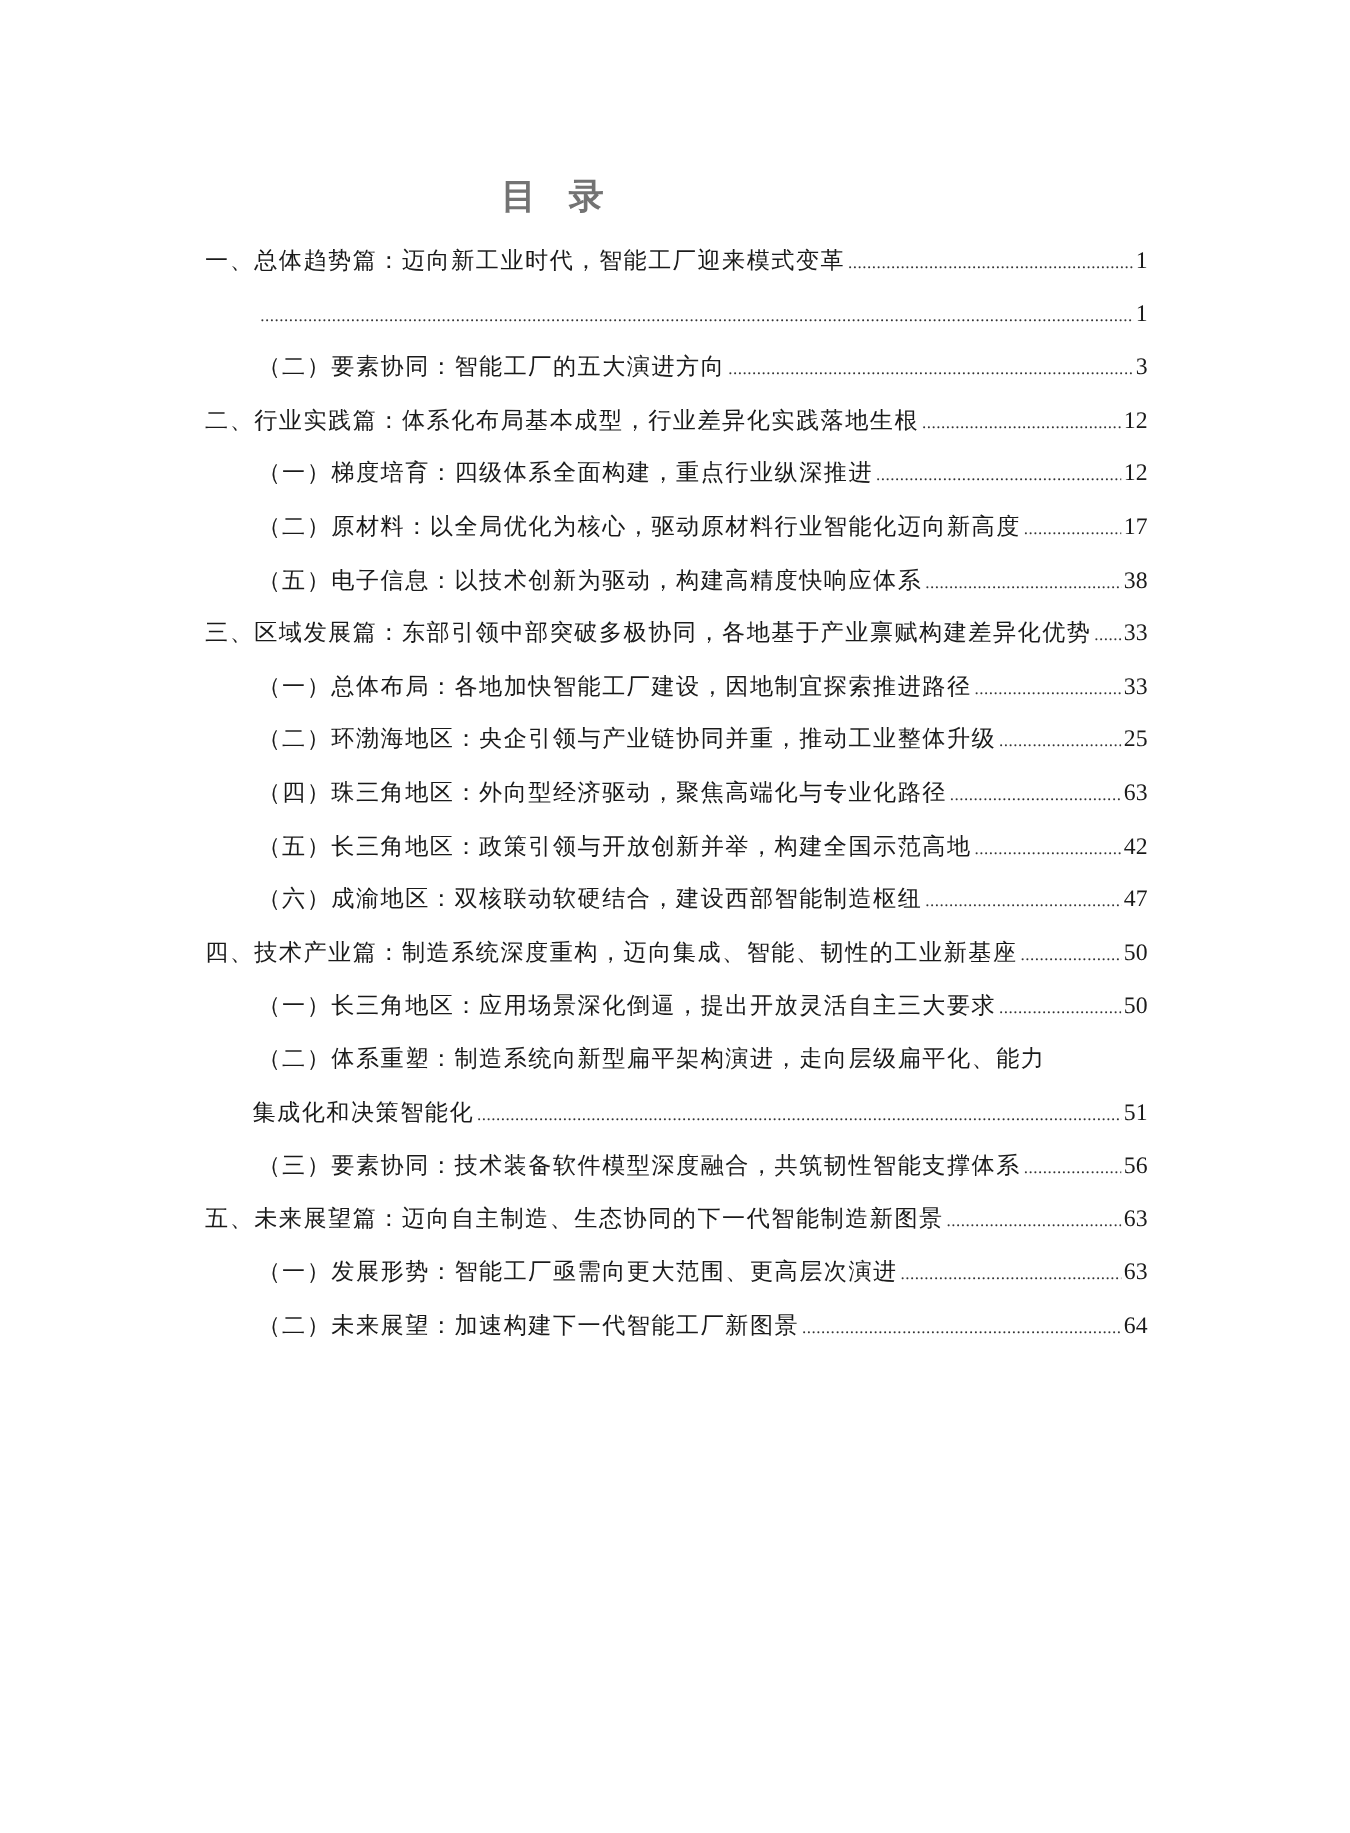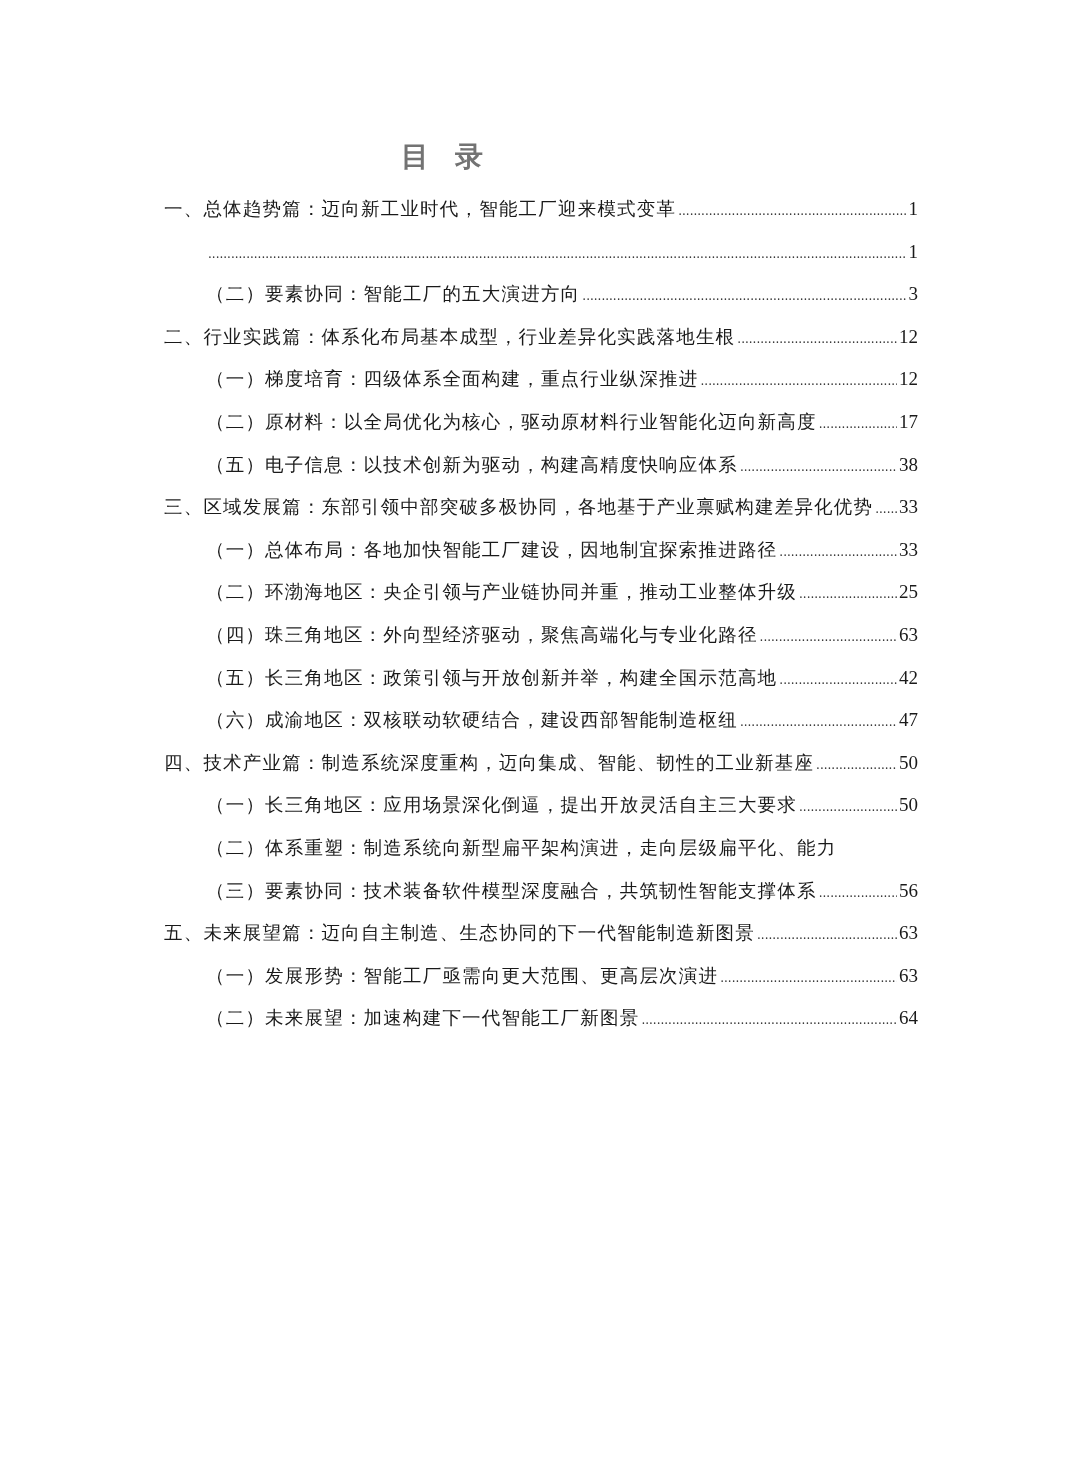--- a/index.html
+++ b/index.html
@@ -154,20 +154,25 @@
       <span class="page-num">50</span>
     </div>
     <div class="entry level-2">
       <span class="text">（一）长三角地区：应用场景深化倒逼，提出开放灵活自主三大要求</span>
       <span class="leader"></span>
       <span class="page-num">50</span>
     </div>
     <div class="entry level-2 wrap-first">
       <span class="text">（二）体系重塑：制造系统向新型扁平架构演进，走向层级扁平化、能力</span>
     </div>
+    <div class="entry cont">
+      <span class="text">集成化和决策智能化</span>
+      <span class="leader"></span>
+      <span class="page-num">51</span>
+    </div>
     <div class="entry level-2">
       <span class="text">（三）要素协同：技术装备软件模型深度融合，共筑韧性智能支撑体系</span>
       <span class="leader"></span>
       <span class="page-num">56</span>
     </div>
 
     <div class="entry level-1">
       <span class="text">五、未来展望篇：迈向自主制造、生态协同的下一代智能制造新图景</span>
       <span class="leader"></span>
       <span class="page-num">63</span>

